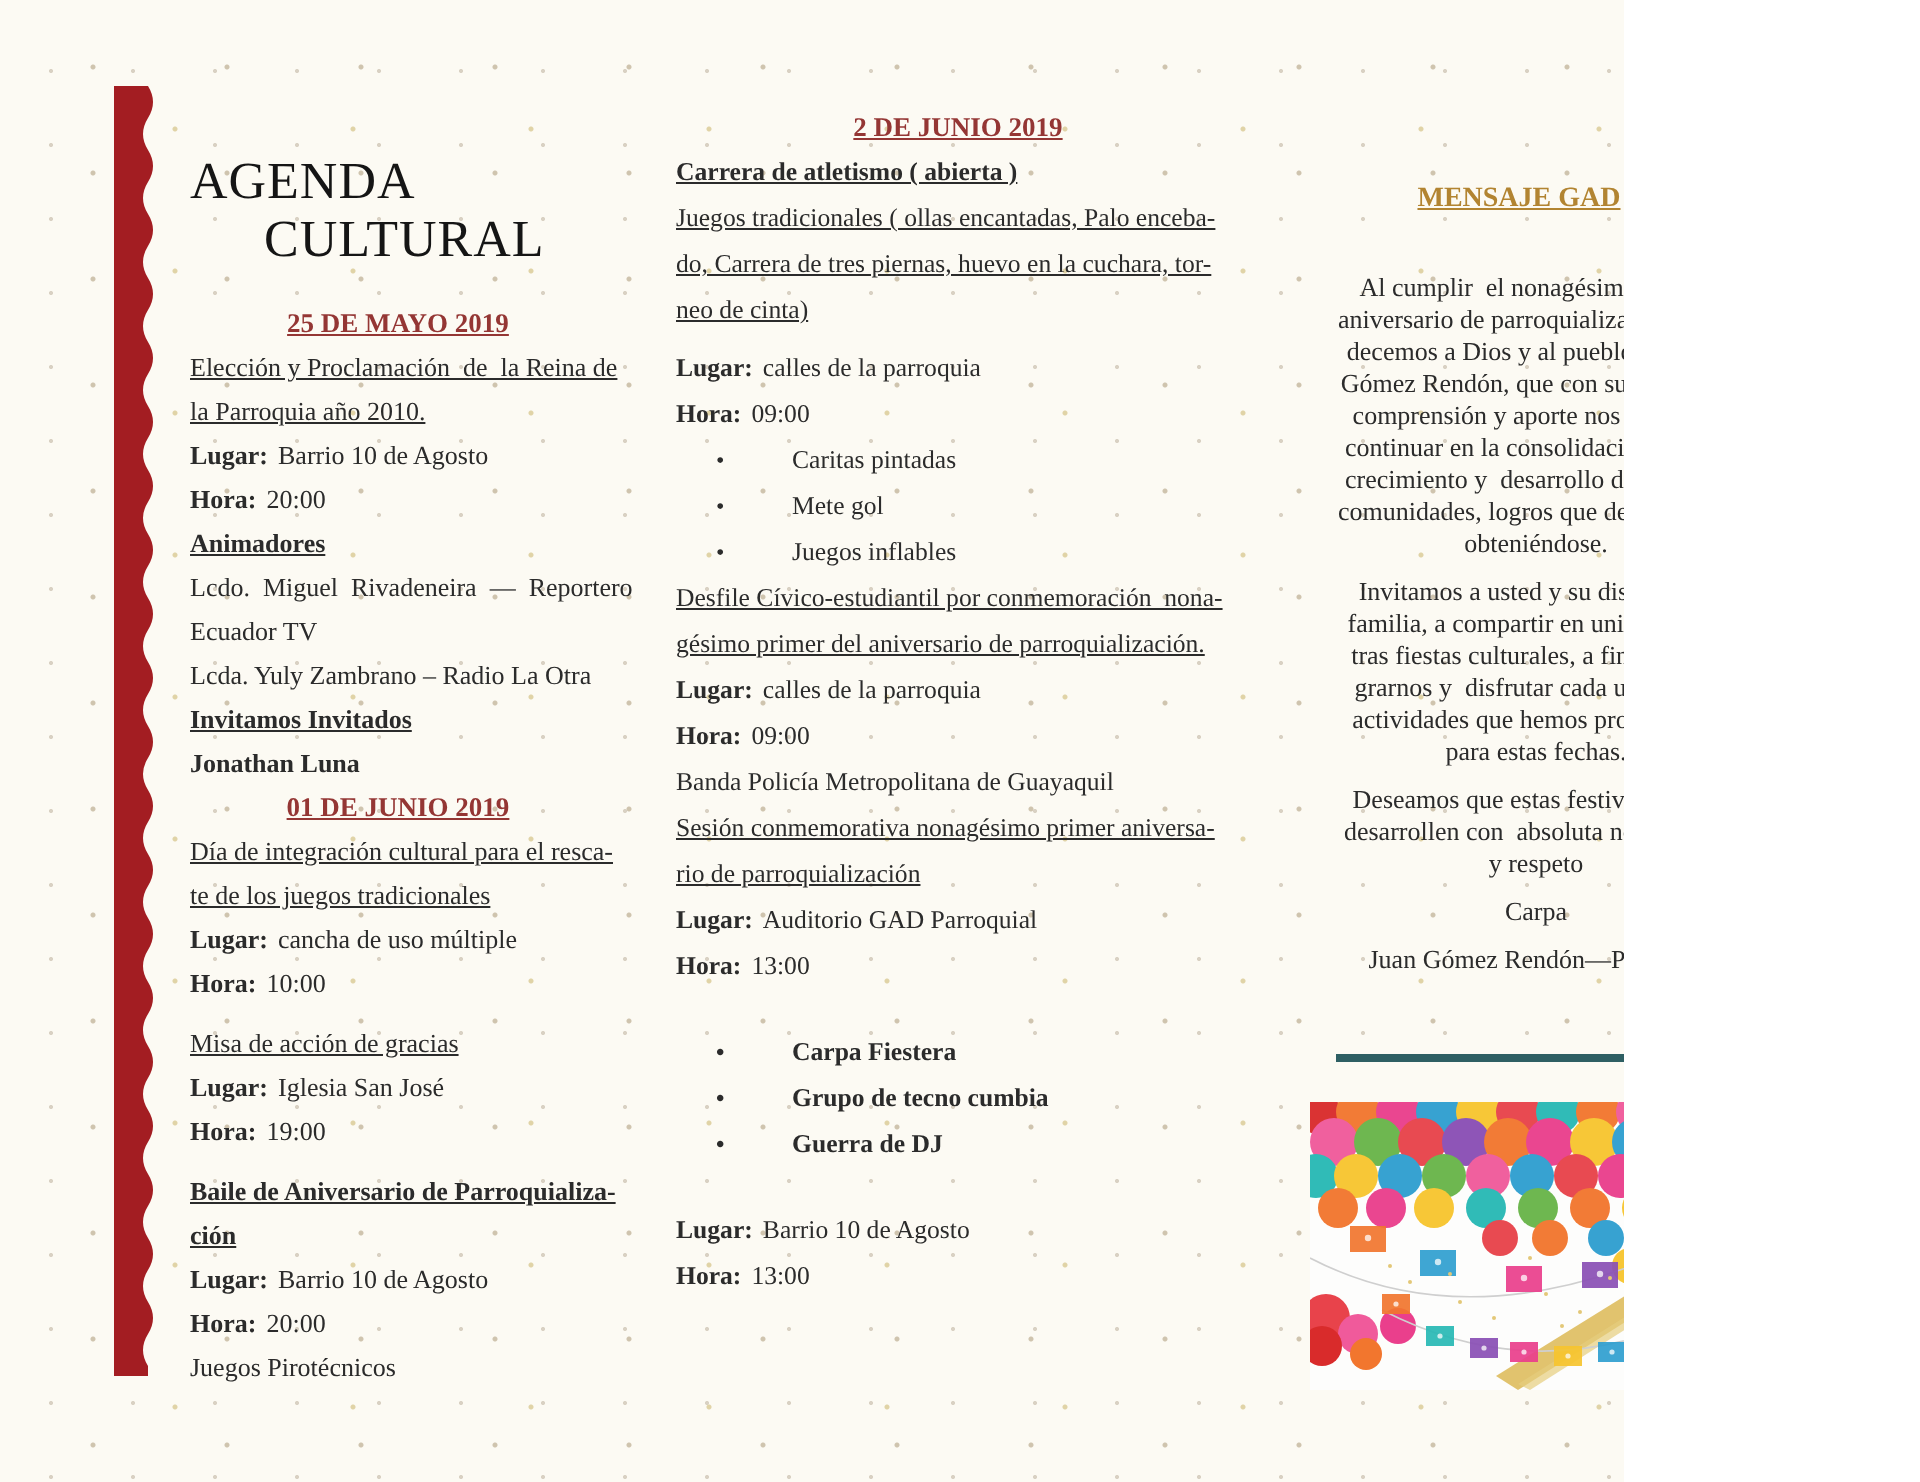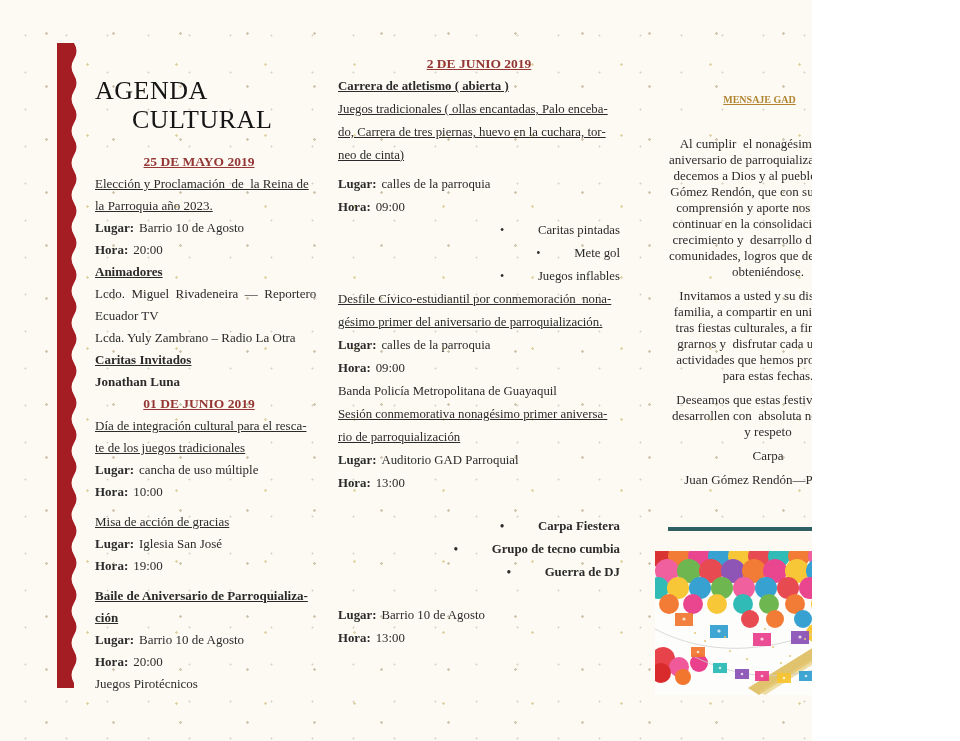--- a/index.html
+++ b/index.html
@@ -27,27 +27,27 @@
   .title{font-size:26px; line-height:29px; color:#151515; letter-spacing:.5px; margin-bottom:17px;}
   .title .t2{margin-left:37px;}
 
   .date{color:#943634; font-weight:bold; text-align:center; text-decoration:underline; font-size:13.5px;}
   .event{text-decoration:underline; white-space:pre; }
   .event.bold{font-weight:bold;}
   .kv b{margin-right:5px;}
   .head{font-weight:bold; text-decoration:underline;}
   .txt{white-space:pre;}
   .bold{font-weight:bold;}
-  .bullet{display:flex; padding-left:20px;justify-content:flex-end;}
+  .bullet{display:flex; padding-left:20px;}
   .bullet::before{content:"\2022"; width:38px; flex:none; font-size:12px;}
   .gap{margin-top:8px;}
   .gap-sm{margin-top:6px;}
   .gap-md{margin-top:20px;}
 
-  .mensaje-head{color:#B28431; font-weight:bold; text-decoration:underline; font-size:10px; margin-bottom:28px;}
+  .mensaje-head{color:#B28431; font-weight:bold; text-decoration:underline; font-size:14px; margin-bottom:28px;}
   .para{white-space:pre; margin:0 0 8px 17px;}
 
   .divider{position:absolute; left:668px; top:527px; width:188px; height:4px; background:#2E5F63;}
   .photo{position:absolute; left:655px; top:551px; width:217px; height:144px;}
 </style>
 </head>
 <body>
 
 <div class="canvas">
 
@@ -71,28 +71,28 @@
   </svg>
 
   <div class="col col1">
     <div class="title">
       <div class="t1">AGENDA</div>
       <div class="t2">CULTURAL</div>
     </div>
 
     <div class="date">25 DE MAYO 2019</div>
     <div class="event">Elección y Proclamación  de  la Reina de
-la Parroquia año 2023.</div>
+la Parroquia año 2010.</div>
     <div class="kv"><b>Lugar:</b><span>Barrio 10 de Agosto</span></div>
     <div class="kv"><b>Hora:</b><span>20:00</span></div>
     <div class="head">Animadores</div>
     <div class="txt">Lcdo.  Miguel  Rivadeneira  —  Reportero
 Ecuador TV</div>
     <div class="txt">Lcda. Yuly Zambrano – Radio La Otra</div>
-    <div class="head">Caritas Invitados</div>
+    <div class="head">Invitamos Invitados</div>
     <div class="txt bold">Jonathan Luna</div>
 
     <div class="date">01 DE JUNIO 2019</div>
     <div class="event">Día de integración cultural para el resca-
 te de los juegos tradicionales</div>
     <div class="kv"><b>Lugar:</b><span>cancha de uso múltiple</span></div>
     <div class="kv"><b>Hora:</b><span>10:00</span></div>
 
     <div class="event gap">Misa de acción de gracias</div>
     <div class="kv"><b>Lugar:</b><span>Iglesia San José</span></div>

